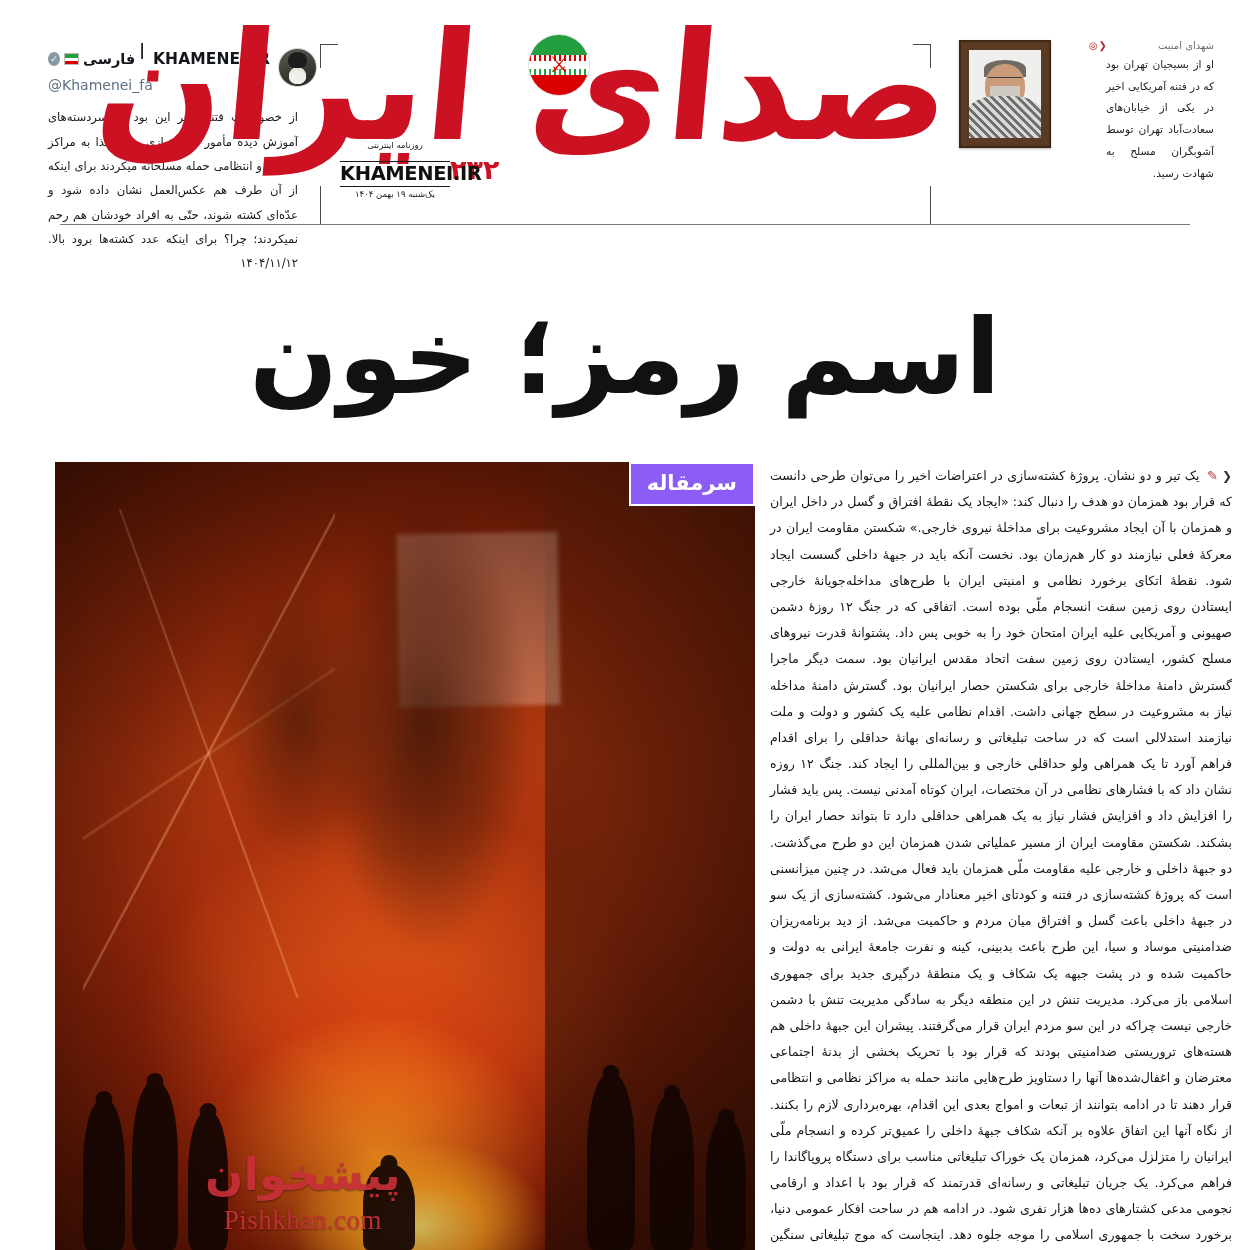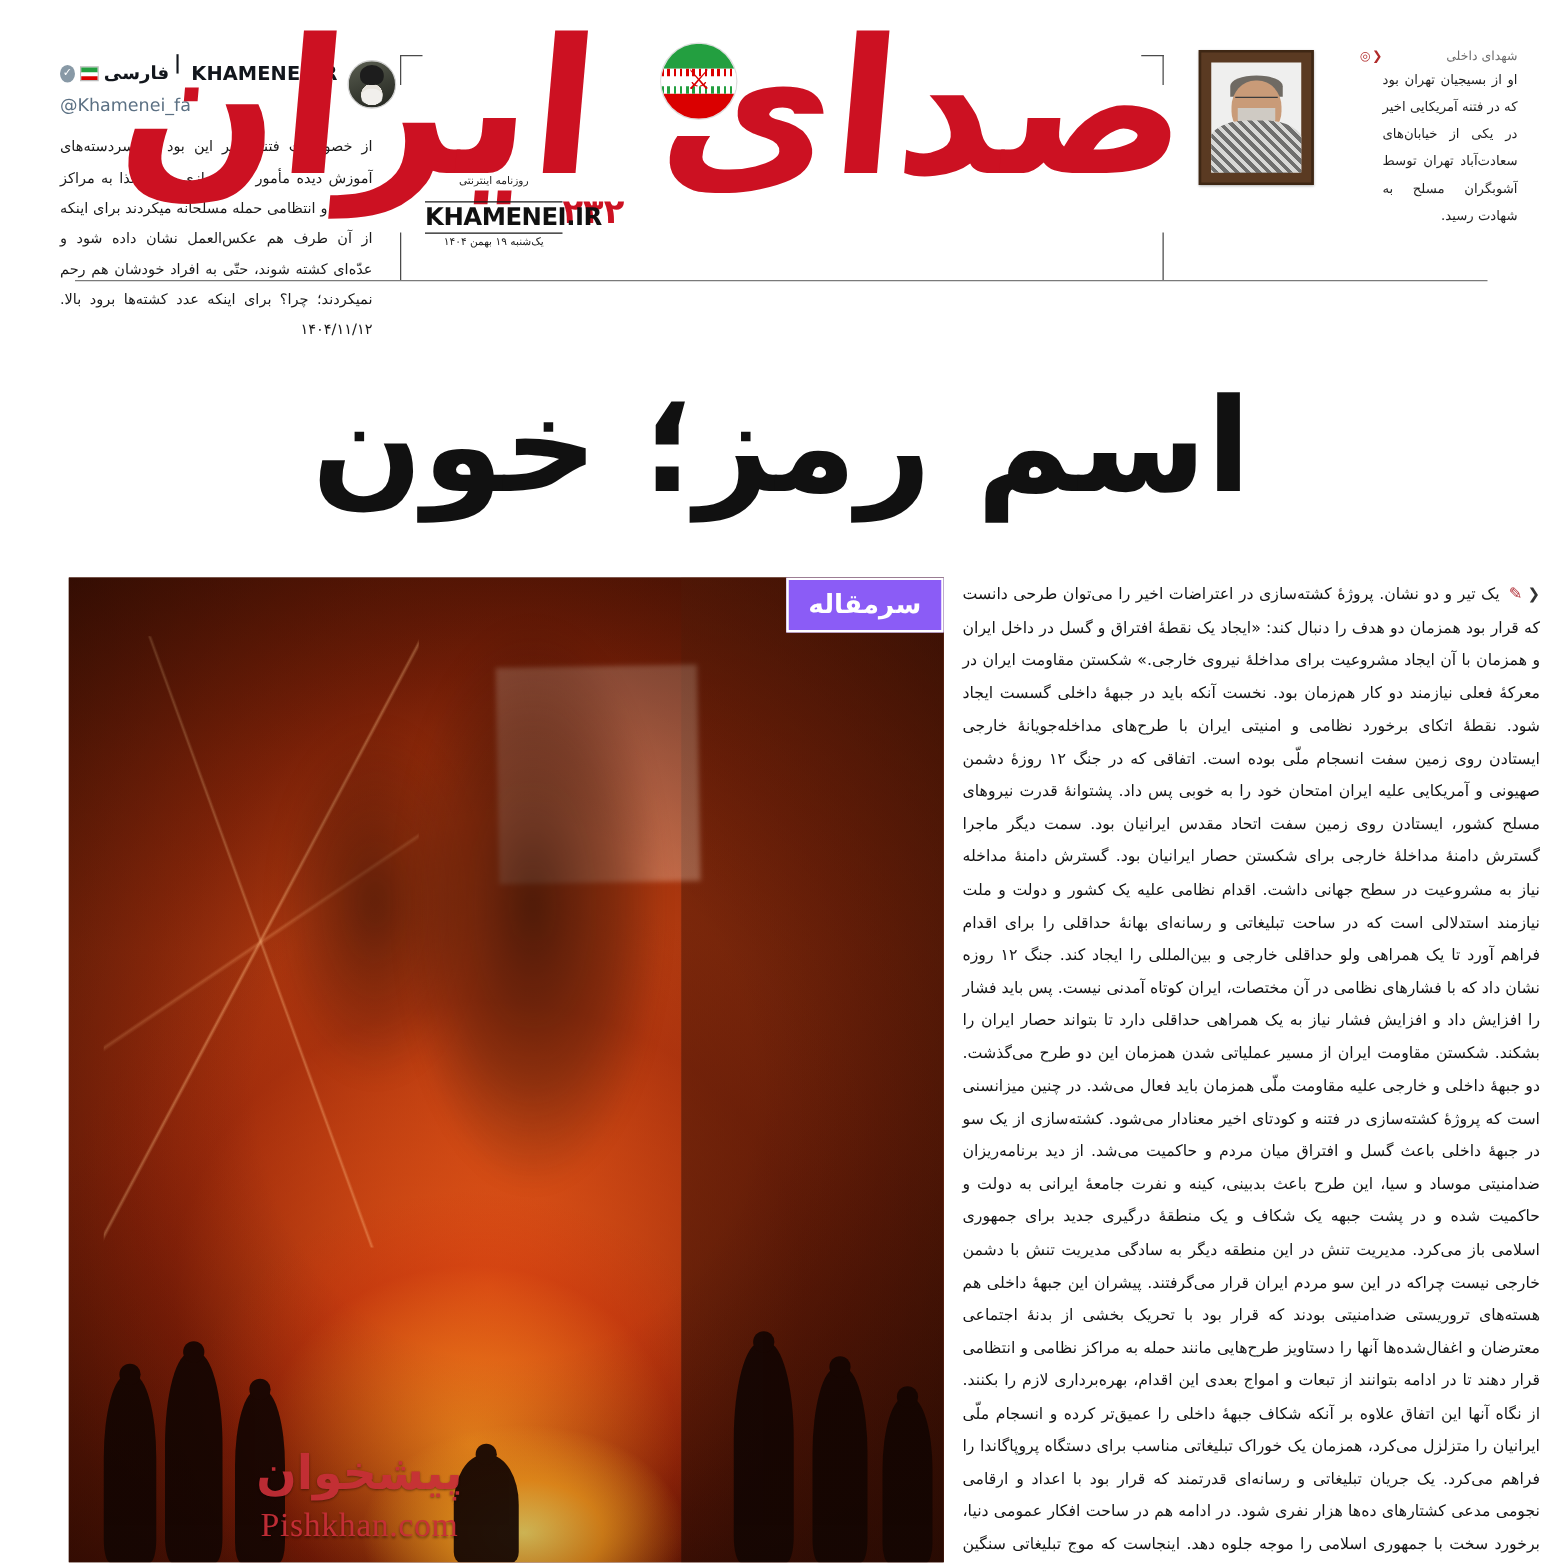--- a/index.html
+++ b/index.html
@@ -198,21 +198,21 @@
   }
   .crowd{position:absolute;left:0;bottom:0;width:100%;height:34%;}
   .fig{position:absolute;bottom:0;background:#140603;border-radius:44% 44% 12% 12%;opacity:.93;}
   .fig:after{content:"";position:absolute;left:50%;top:-9px;transform:translateX(-50%);
     width:17px;height:17px;border-radius:50%;background:#140603;}
 
   .wm{
     position:absolute;left:150px;bottom:14px;text-align:center;z-index:4;
     color:#c72f38;text-shadow:0 1px 2px rgba(0,0,0,.45);
   }
-  .wm-fa{font-size:38px;font-weight:bold;line-height:1;opacity:.92;}
+  .wm-fa{font-size:45px;font-weight:bold;line-height:1;opacity:.92;}
   .wm-en{font-size:27px;font-family:"Liberation Serif",serif;letter-spacing:.5px;margin-top:8px;opacity:.95;}
 
   .badge{
     position:absolute;right:0;top:0;background:#8b5cf6;color:#fff;
     padding:7px 16px 9px;font-size:21px;font-weight:bold;z-index:5;
     border:2px solid #fff;
   }
 
   
   .article{
@@ -278,21 +278,21 @@
         <div class="kb-top">روزنامه اینترنتی</div>
         <div class="kb-mid">KHAMENEI.IR</div>
         <div class="kb-bot">یک‌شنبه ۱۹ بهمن ۱۴۰۴</div>
       </div>
     </div>
 
 
     <div class="martyr">
       <div class="martyr-txt">
         <div class="mt-tag">
-          <span>شهدای داخلی</span>
+          <span>شهدای امنیت</span>
           <span class="mt-seal">❮◎</span>
         </div>
         <div class="mt-desc">او از بسیجیان تهران بود که در فتنه آمریکایی اخیر در یکی از خیابان‌های سعادت‌آباد تهران توسط آشوبگران مسلح به شهادت رسید.</div>
       </div>
       <div class="martyr-photo">
         <div class="inner">
           <div class="hair"></div>
           <div class="head"></div>
           <div class="glasses"></div>
           <div class="beard"></div>

